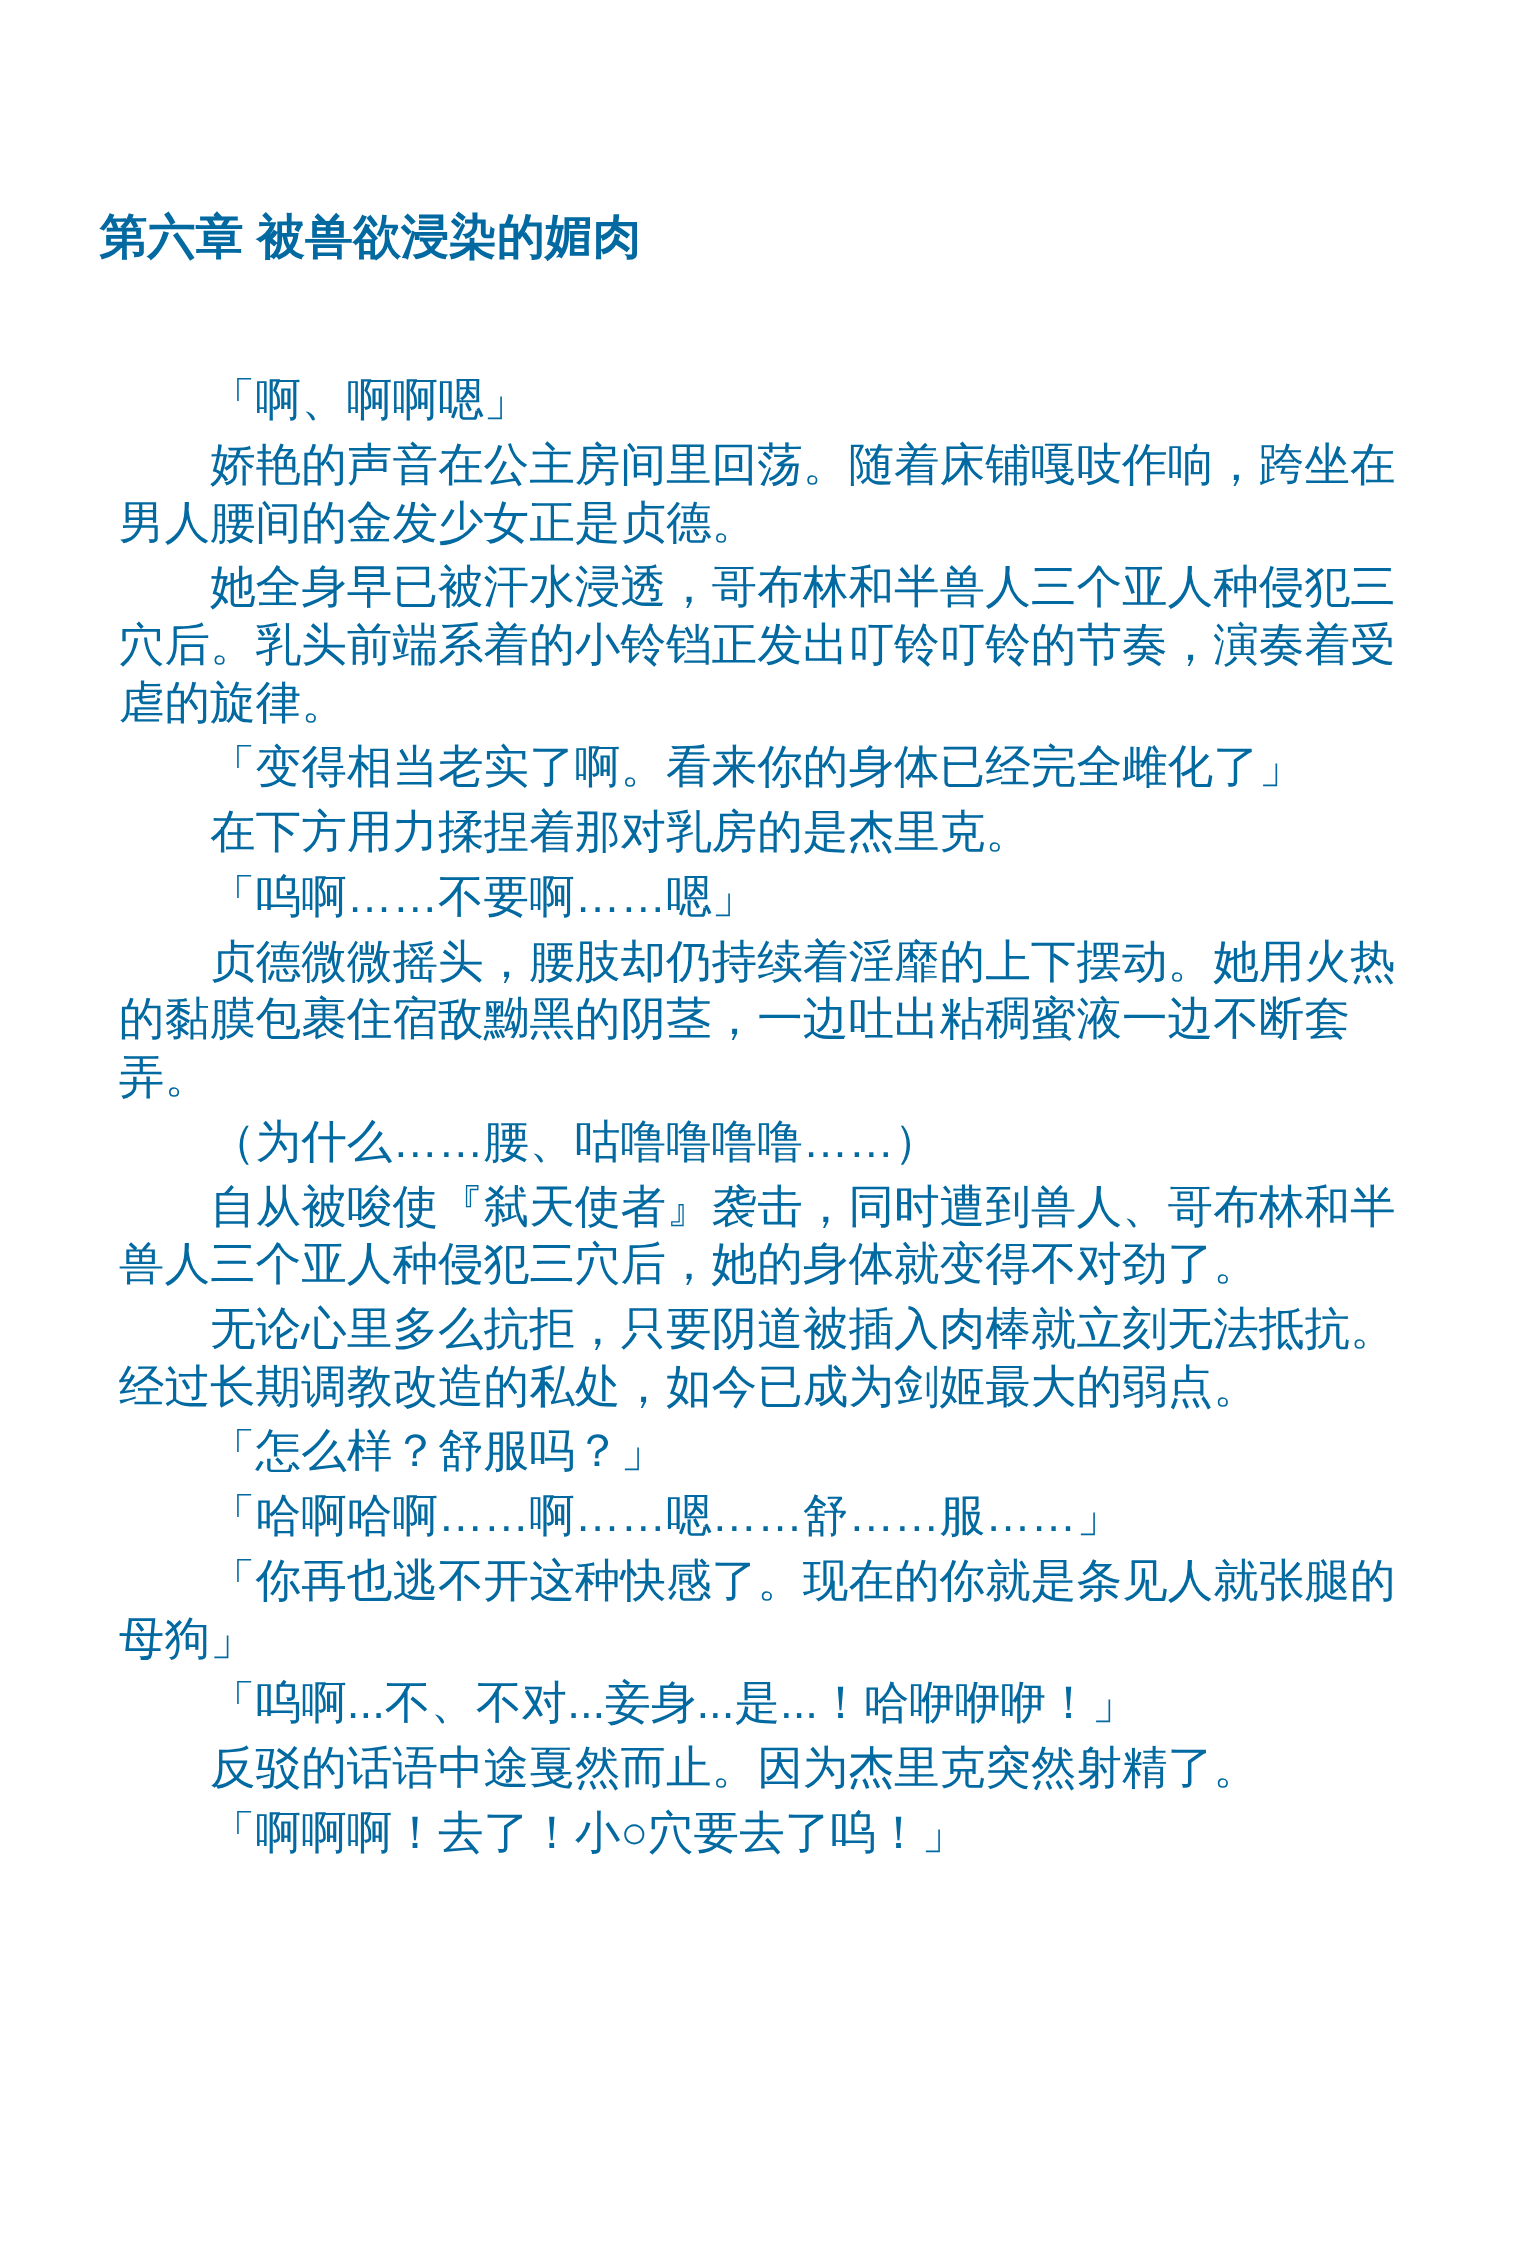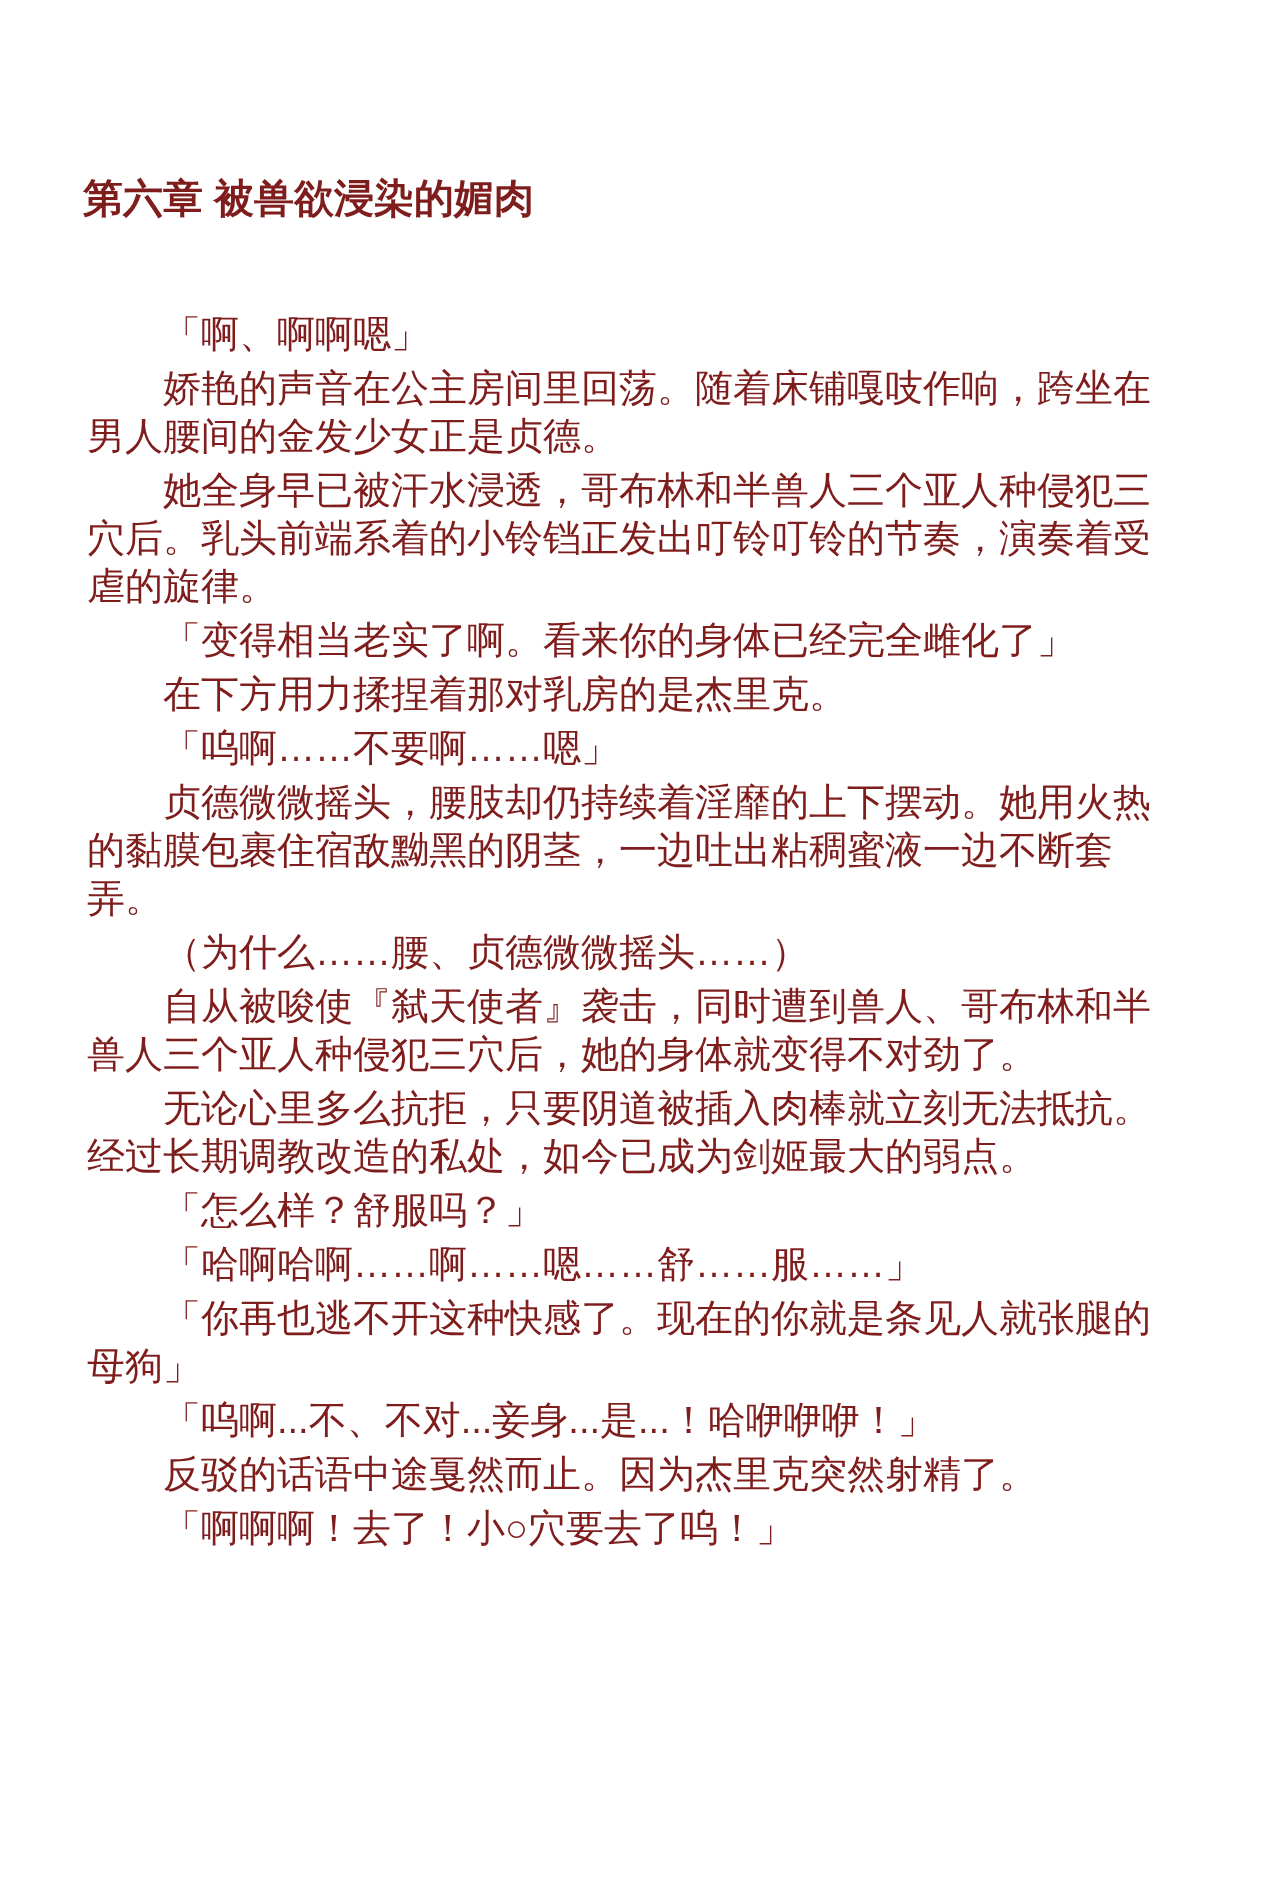--- a/index.html
+++ b/index.html
@@ -8,36 +8,36 @@
     background: #ffffff;
   }
   .page {
     position: relative;
     width: 1280px;
     height: 1882px;
     background: #ffffff;
     box-sizing: border-box;
     padding: 174px 0 0 83px;
     font-family: "Liberation Sans", sans-serif;
-    color: #7f1d1d;
+    color: #0369a1;
     overflow: hidden;
   }
   h1.chapter-title {
     margin: 0 0 88px 0;
     font-size: 40px;
     line-height: 48px;
     font-weight: 700;
     letter-spacing: 0;
     white-space: nowrap;
   }
   .body-text {
     width: 1102px; 
   }
   .body-text p {
-    margin: 0 0 6px 4px;
+    margin: 0 0 6px 16px;
     font-size: 38px;
     line-height: 48px;
     text-indent: 2em;
     letter-spacing: 0;
     text-align: left;
     word-break: break-all;
     overflow-wrap: break-word;
   }
 </style>
 </head>
@@ -47,21 +47,21 @@
   <h1 class="chapter-title">第六章 被兽欲浸染的媚肉</h1>
 
   <div class="body-text">
     <p>「啊、啊啊嗯」</p>
     <p>娇艳的声音在公主房间里回荡。随着床铺嘎吱作响，跨坐在男人腰间的金发少女正是贞德。</p>
     <p>她全身早已被汗水浸透，哥布林和半兽人三个亚人种侵犯三穴后。乳头前端系着的小铃铛正发出叮铃叮铃的节奏，演奏着受虐的旋律。</p>
     <p>「变得相当老实了啊。看来你的身体已经完全雌化了」</p>
     <p>在下方用力揉捏着那对乳房的是杰里克。</p>
     <p>「呜啊……不要啊……嗯」</p>
     <p>贞德微微摇头，腰肢却仍持续着淫靡的上下摆动。她用火热的黏膜包裹住宿敌黝黑的阴茎，一边吐出粘稠蜜液一边不断套弄。</p>
-    <p>（为什么……腰、贞德微微摇头……）</p>
+    <p>（为什么……腰、咕噜噜噜噜……）</p>
     <p>自从被唆使『弑天使者』袭击，同时遭到兽人、哥布林和半兽人三个亚人种侵犯三穴后，她的身体就变得不对劲了。</p>
     <p>无论心里多么抗拒，只要阴道被插入肉棒就立刻无法抵抗。经过长期调教改造的私处，如今已成为剑姬最大的弱点。</p>
     <p>「怎么样？舒服吗？」</p>
     <p>「哈啊哈啊……啊……嗯……舒……服……」</p>
     <p>「你再也逃不开这种快感了。现在的你就是条见人就张腿的母狗」</p>
     <p>「呜啊...不、不对...妾身...是...！哈咿咿咿！」</p>
     <p>反驳的话语中途戛然而止。因为杰里克突然射精了。</p>
     <p>「啊啊啊！去了！小○穴要去了呜！」</p>
   </div>
 </div>

